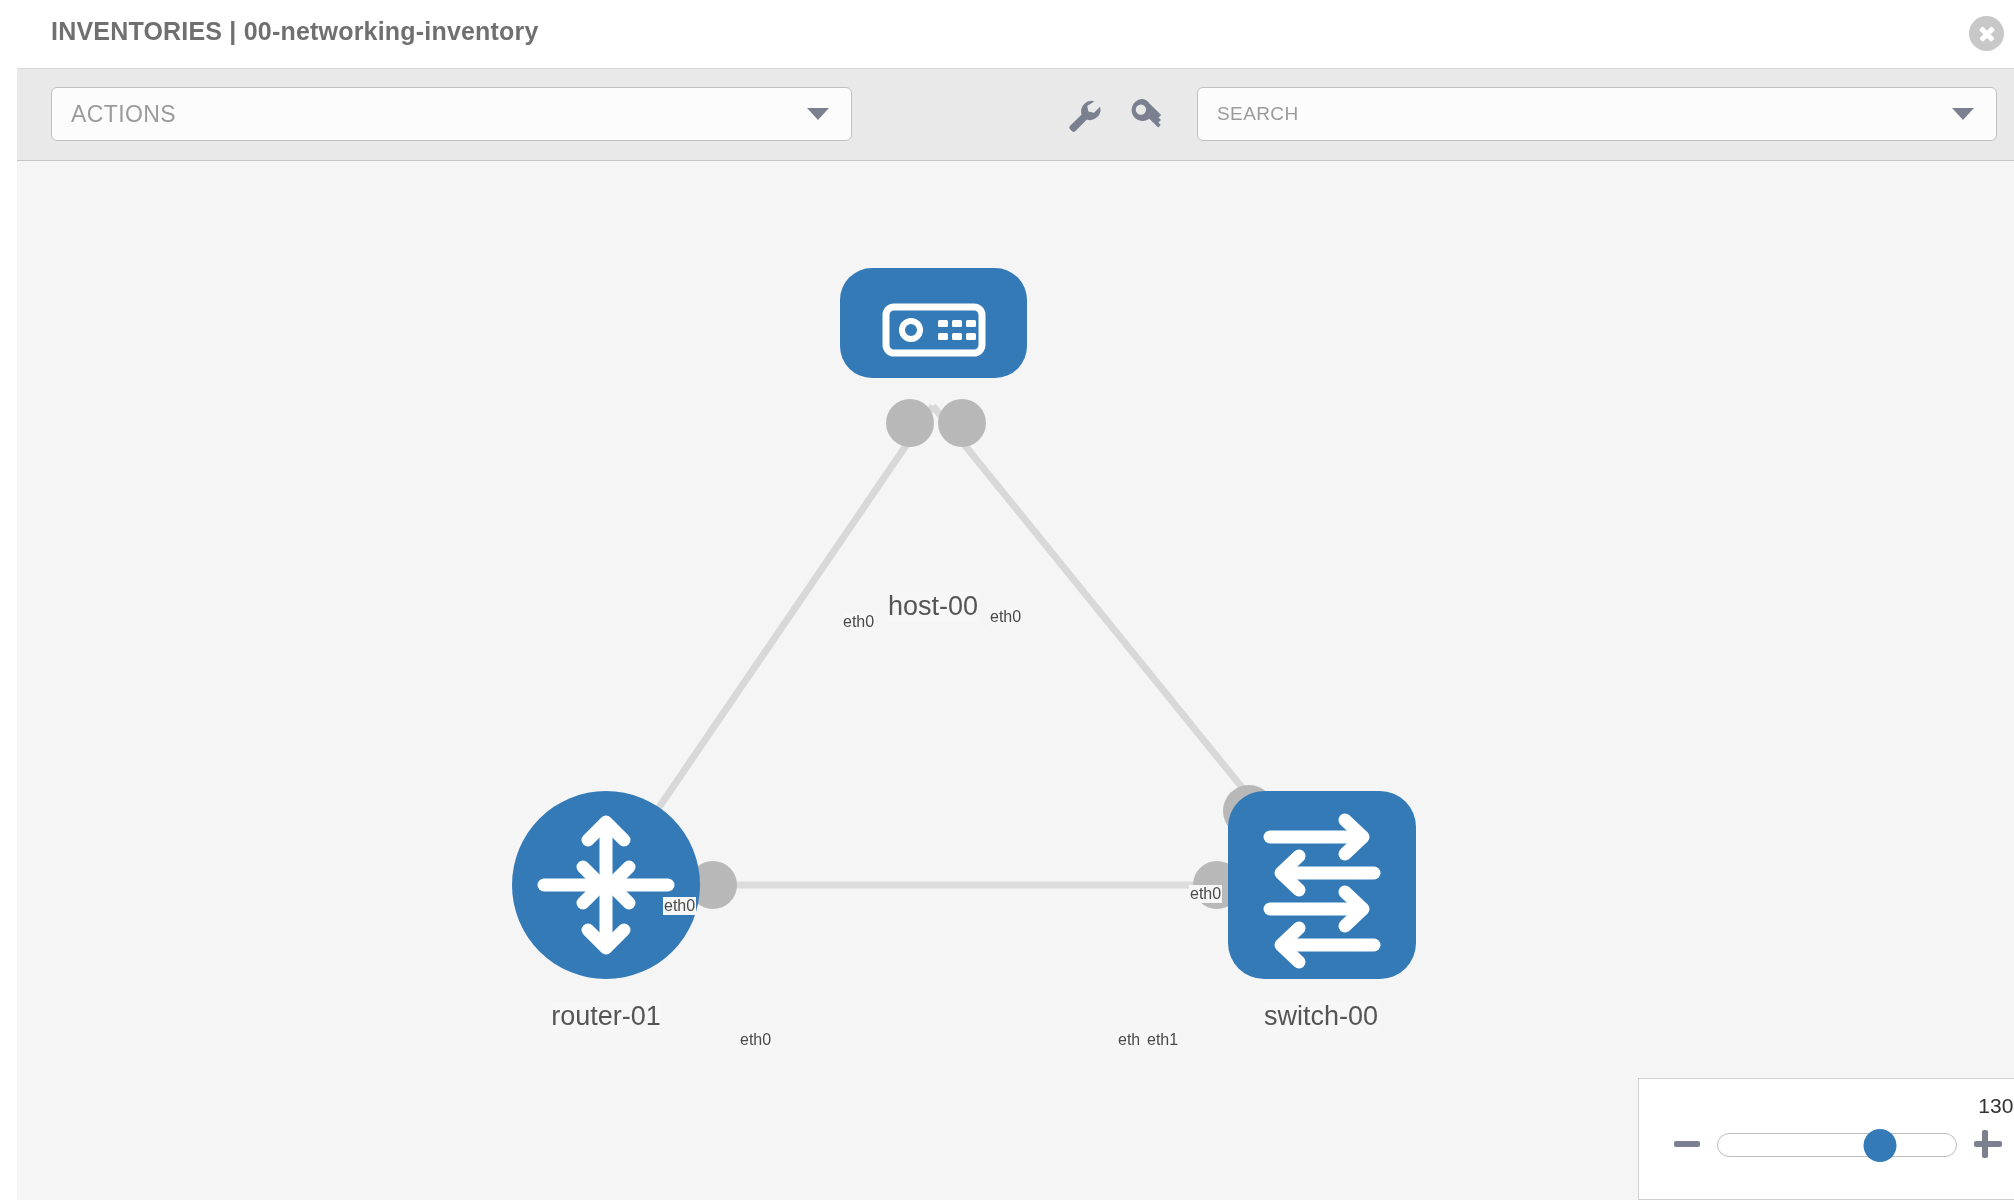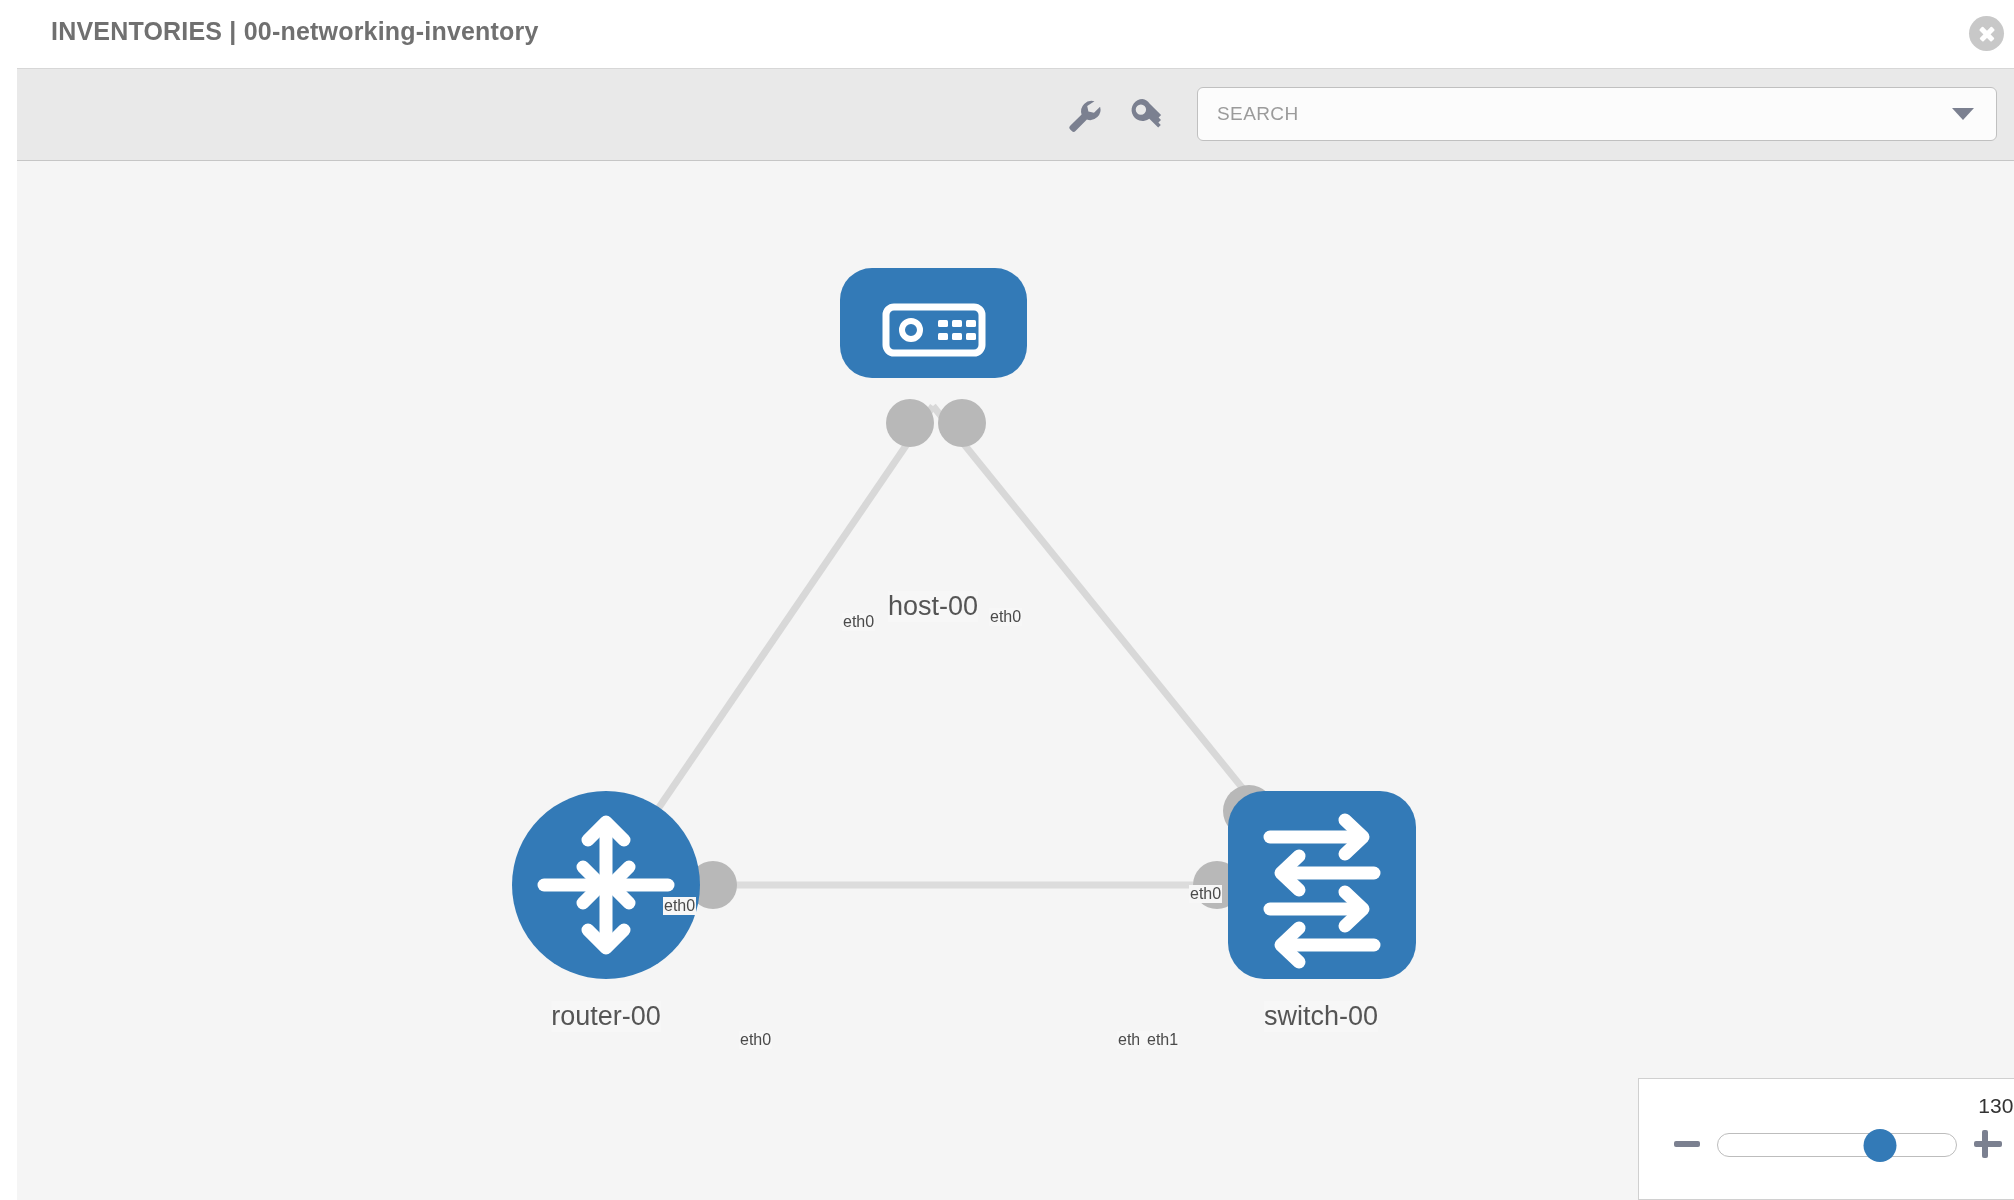--- a/index.html
+++ b/index.html
@@ -216,20 +216,24 @@
 
 <div id="app">
 
   <div class="header">
     <div class="header-title">INVENTORIES | 00-networking-inventory</div>
     <div class="close-btn"></div>
   </div>
 
   <div class="toolbar">
 
+    <div class="actions-select">
+      <span class="sel-label">ACTIONS</span>
+      <span class="caret"></span>
+    </div>
 
     <div class="tool-icons">
       <div class="tool-icon wrench">
         <svg viewBox="0 0 40 40" width="40" height="40" aria-hidden="true">
           <path d="M31.5 6.2 a10.5 10.5 0 0 0 -12.9 13.2 L7.2 30.7 a2.6 2.6 0 0 0 0 3.7 l1.6 1.6 a2.6 2.6 0 0 0 3.7 0 L23.9 24.6 a10.5 10.5 0 0 0 13.2 -12.9 l-6.1 6.1 -5.6 -1.2 -1.2 -5.6 z" fill="#7b8090"></path>
         </svg>
       </div>
       <div class="tool-icon key">
         <svg viewBox="0 0 40 40" width="40" height="40" aria-hidden="true">
           <path d="M15.5 4 a11 11 0 1 0 6.8 19.7 l8.9 8.9 2.6 -2.6 -2.4 -2.4 2.6 -2.6 -2.4 -2.4 2.5 -2.5 -11.6 -11.6 A11 11 0 0 0 15.5 4 z m-1.6 5.4 a5.2 5.2 0 1 1 0 10.4 5.2 5.2 0 0 1 0 -10.4 z" fill="#7b8090"></path>
@@ -311,21 +315,21 @@
           <polyline points="1328,731 1346,748 1328,765"></polyline>
 
           <line x1="1357" y1="784" x2="1265" y2="784"></line>
           <polyline points="1282,767 1264,784 1282,801"></polyline>
         </g>
       </g>
     </svg>
 
     <div class="node-label" style="left:916px; top:430px;">host-00</div>
 
-    <div class="node-label" style="left:589px; top:840px;">router-00</div>
+    <div class="node-label" style="left:589px; top:840px;">router-01</div>
 
     <div class="node-label" style="left:1304px; top:840px;text-align:center;">switch-00</div>
 
     <div class="iface-label" style="left:825px; top:452px;">eth0</div>
 
     <div class="iface-label" style="left:972px; top:447px;">eth0</div>
 
     <div class="iface-label" style="left:646px; top:736px;">eth0</div>
 
     <div class="iface-label" style="left:1172px; top:724px;">eth0</div>

